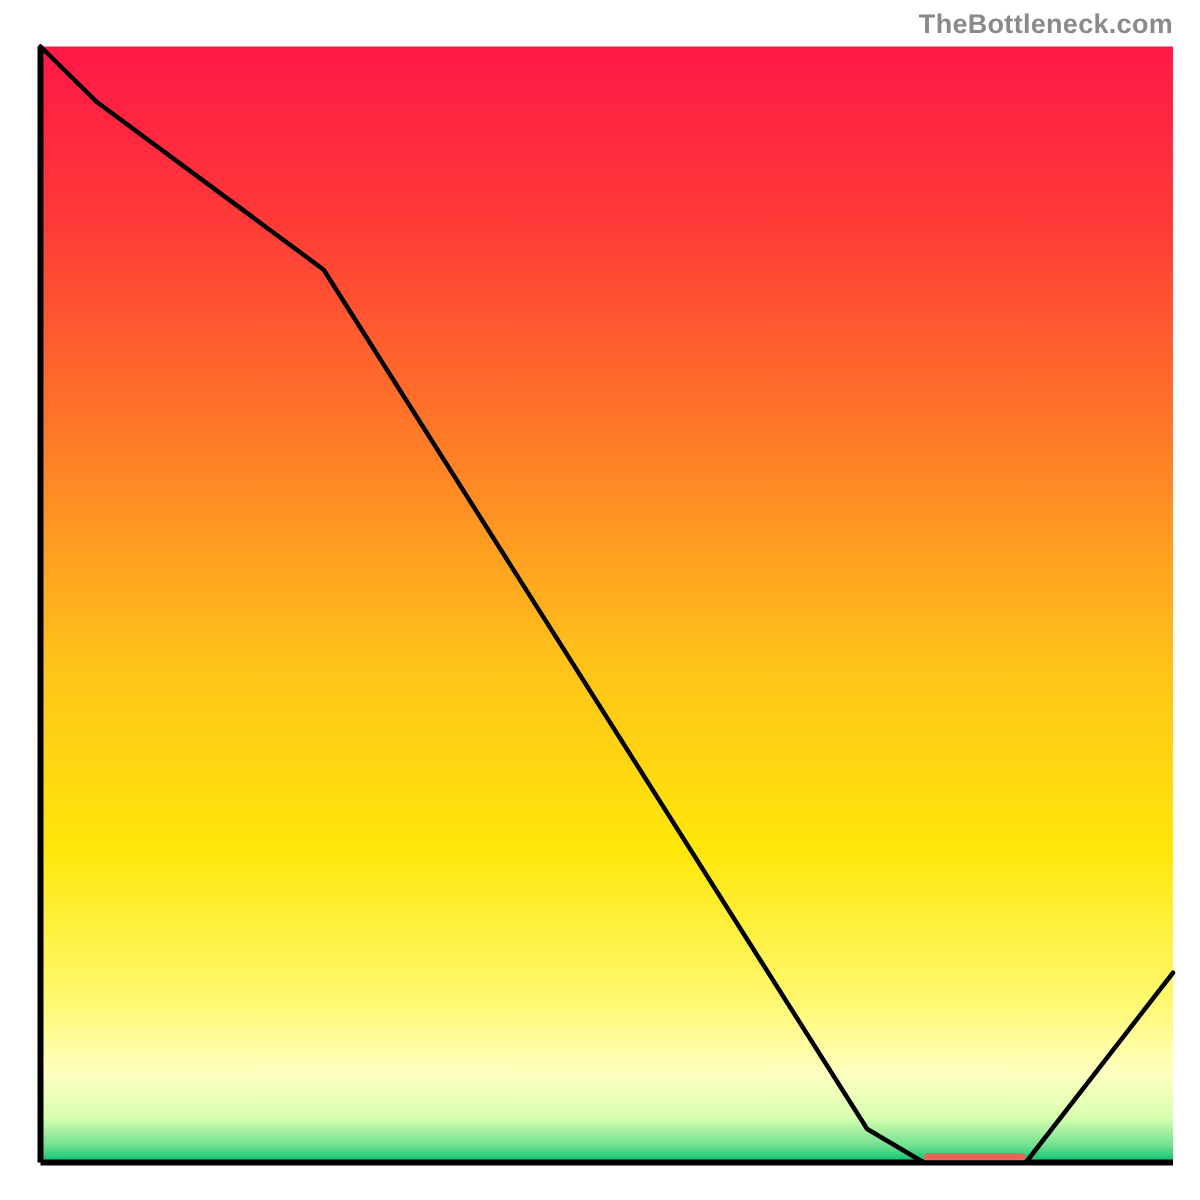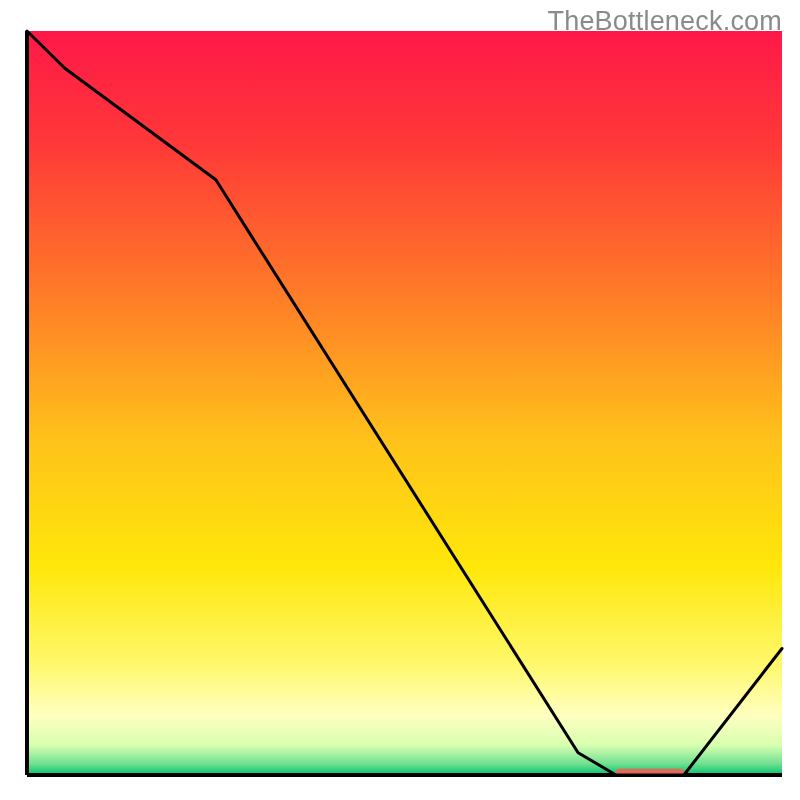--- a/index.html
+++ b/index.html
@@ -12,22 +12,22 @@
   }
   .chart-container {
     position: relative;
     width: 800px;
     height: 800px;
   }
   .watermark {
     position: absolute;
     top: 6px;
     right: 18px;
-    font-size: 27px;
-    font-weight: normal;
+    font-size: 18px;
+    font-weight: bold;
     color: #8a8a8a;
     letter-spacing: 0.2px;
   }
   svg {
     display: block;
   }
 </style>
 </head>
 <body>
 

